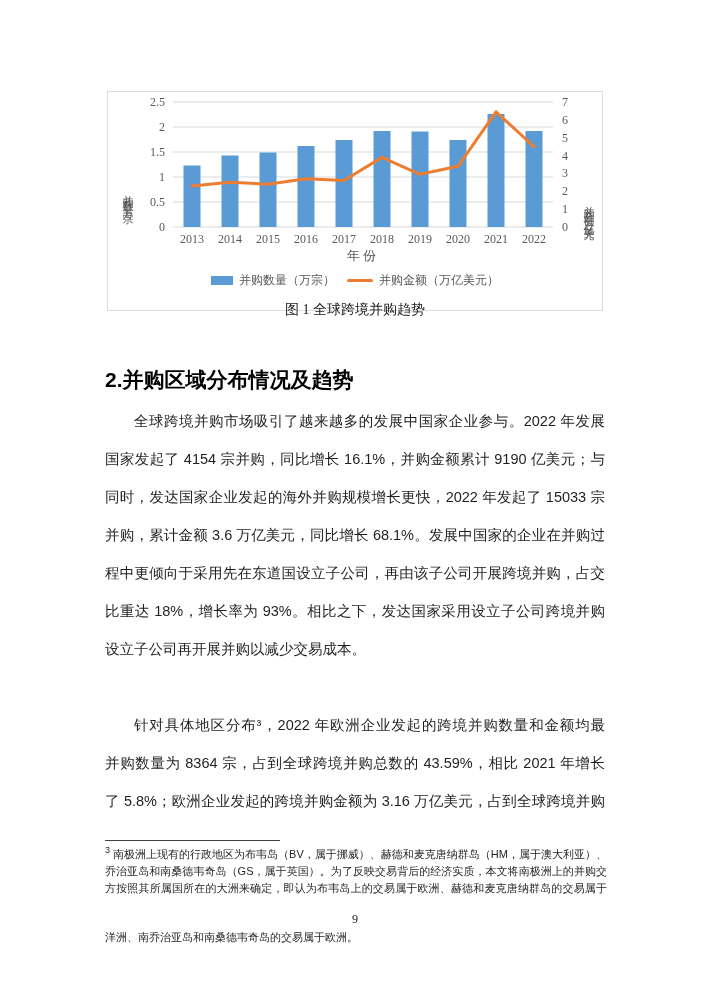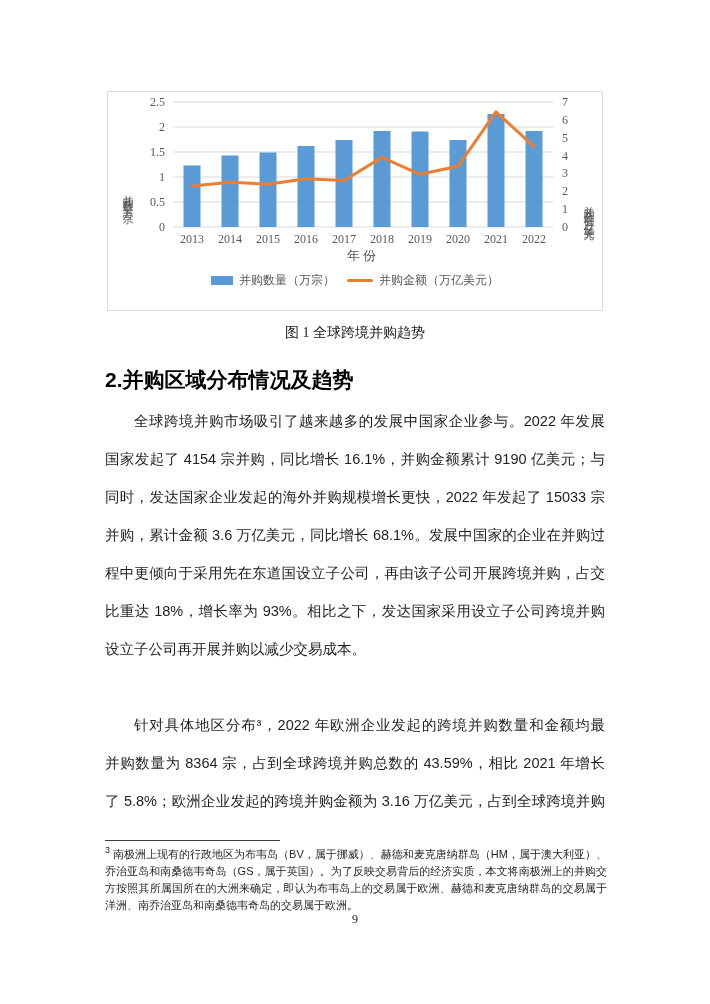--- a/index.html
+++ b/index.html
@@ -30,21 +30,21 @@
   .legend{
     position:absolute;left:0;top:180px;width:100%;
     display:flex;justify-content:center;align-items:center;gap:12px;
     font-size:12px;color:#595959;font-family:"Liberation Serif",serif;
   }
   .legend-item{display:flex;align-items:center;gap:6px;}
   .swatch-bar{display:inline-block;width:22px;height:9px;}
   .swatch-line{display:inline-block;width:26px;height:3px;border-radius:2px;}
   
   .caption{
-    position:absolute;left:105px;top:324px;width:500px;text-align:center;
+    position:absolute;left:105px;top:301px;width:500px;text-align:center;
     font-size:14px;color:#1a1a1a;font-family:"Liberation Serif",serif;
   }
   .heading{
     position:absolute;left:105px;top:366px;width:500px;
     font-size:21px;font-weight:bold;color:#000000;
   }
   .para{position:absolute;left:105px;width:500px;}
   .para1{top:402px;}
   .para2{top:706px;}
   .jline{
@@ -57,21 +57,21 @@
   .fn-sep{
     position:absolute;left:105px;top:840px;width:175px;height:0;
     border-top:1px solid #404040;
   }
   .footnote{position:absolute;left:105px;top:846px;width:502px;}
   .fnline{
     height:17px;line-height:17px;font-size:11px;overflow:hidden;
     text-align:justify;text-align-last:justify;text-justify:inter-character;
     color:#1f1f1f;
   }
-  .fnline.lastline{text-align-last:left;}
+  .fnline.lastline{text-align-last:left;margin-top:32px;}
   .fn-marker{
     font-size:9px;vertical-align:super;line-height:0;padding-right:3px;
   }
   .page-num{
     position:absolute;left:0;top:912px;width:100%;text-align:center;
     font-size:12px;color:#1a1a1a;font-family:"Liberation Serif",serif;
   }
 </style>
 </head>
 <body>

